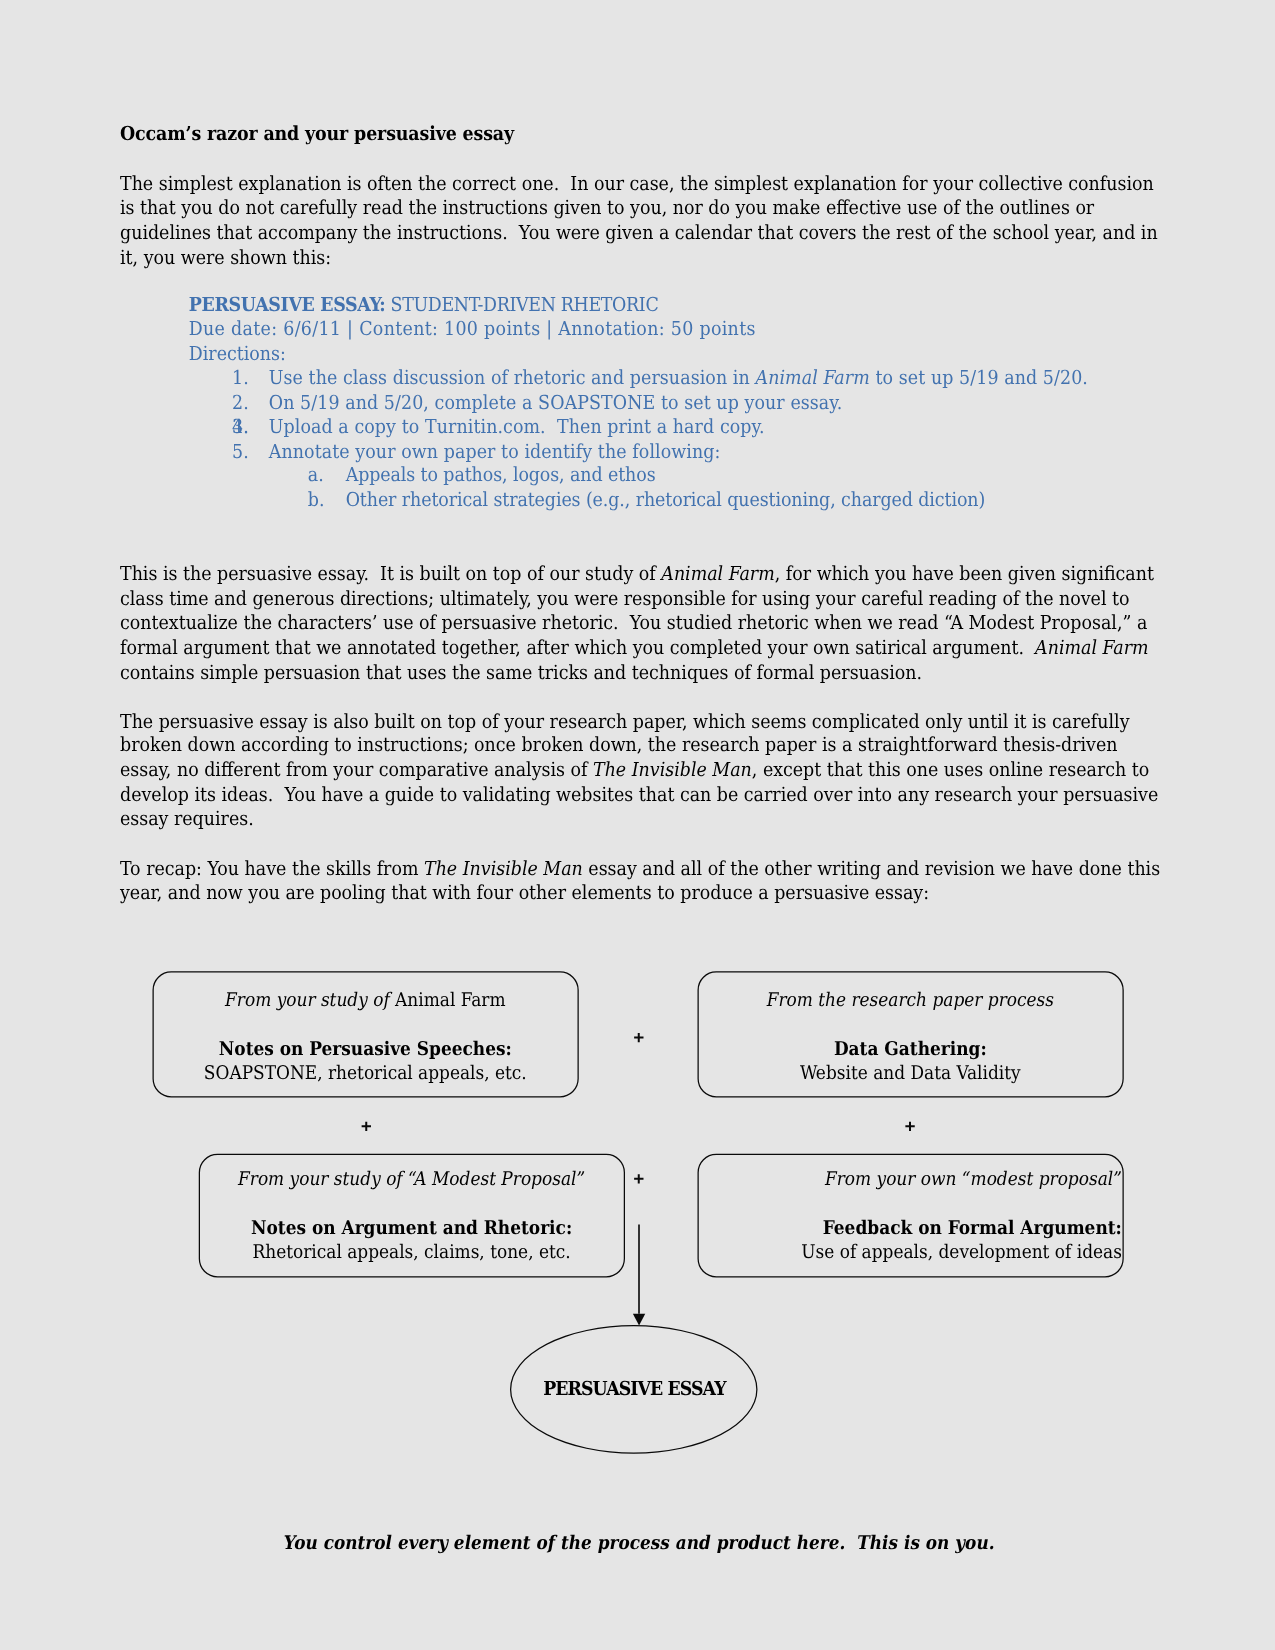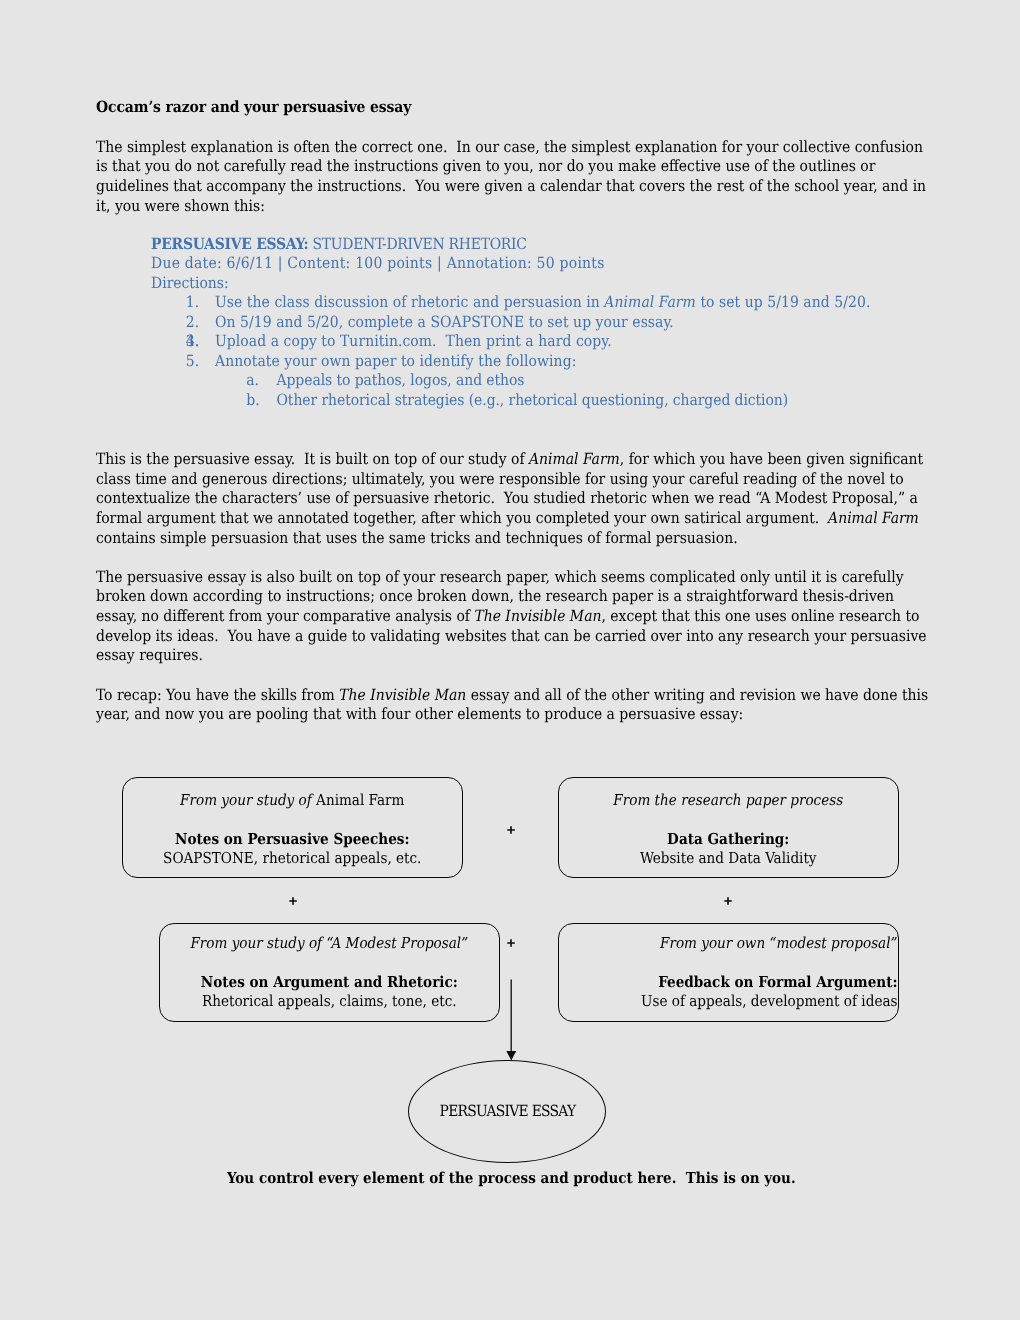--- a/index.html
+++ b/index.html
@@ -36,21 +36,21 @@
   .dbox .l1{font-style:italic;}
   .dbox .l1 .rm{font-style:normal;}
   .dbox .l2{font-weight:bold;}
   .dbox .blank{height:19.5px;}
   .plus{position:absolute;width:16px;height:16px;margin-left:-8px;margin-top:-8px;
         font-size:0;line-height:0;color:transparent;}
   .plus svg{display:block;}
   .plus .sr{position:absolute;width:0;height:0;overflow:hidden;font-size:0;line-height:0;color:transparent;}
   .ellipse{position:absolute;border:1.3px solid #0a0a0a;border-radius:50%;box-sizing:border-box;}
   .ellipse .lbl{position:absolute;left:0;right:0;top:50%;transform:translateY(-50%);
-                text-align:center;font-weight:normal;font-size:15.4px;letter-spacing:-0.72px;margin-top:-0.7px;padding-left:1px;}
+                text-align:center;font-weight:bold;font-size:15.4px;letter-spacing:-0.72px;margin-top:-0.7px;padding-left:1px;}
   .caption{position:absolute;font-weight:bold;font-size:15px;white-space:pre;line-height:19px;letter-spacing:0.022px;}
   .arrow{position:absolute;}
 </style>
 </head>
 <body>
 
 <div class="page">
 
   <div class="doc" style="top:96.5px">
     <div class="title">Occam’s razor and your persuasive essay</div>
@@ -143,16 +143,16 @@
 
     <svg class="arrow" style="left:500px;top:975px;width:24px;height:90px;" viewBox="0 0 24 90">
       <path d="M11.2 4.5 L11.2 76" stroke="#0a0a0a" stroke-width="1.3" fill="none"></path>
       <path d="M6.3 76 L16.2 76 L11.25 85.4 Z" fill="#0a0a0a"></path>
     </svg>
 
     <div class="ellipse" style="left:408px;top:1060px;width:198px;height:103px;">
       <div class="lbl">PERSUASIVE ESSAY</div>
     </div>
 
-    <div class="caption" style="left:227px;top:1169px;">You control every element of the process and product here.  This is on you.</div>
+    <div class="caption" style="left:227px;top:1225px;font-style:italic;">You control every element of the process and product here.  This is on you.</div>
   </div>
 
 </div>
 
 </body></html>

